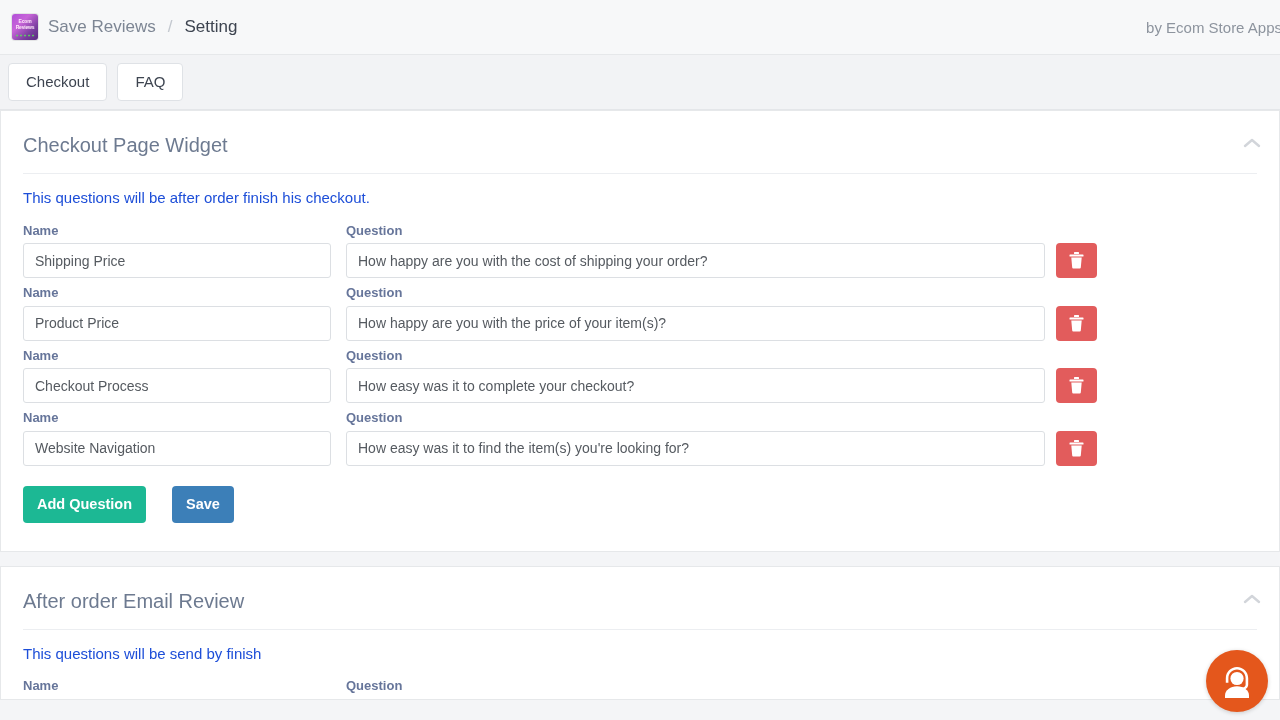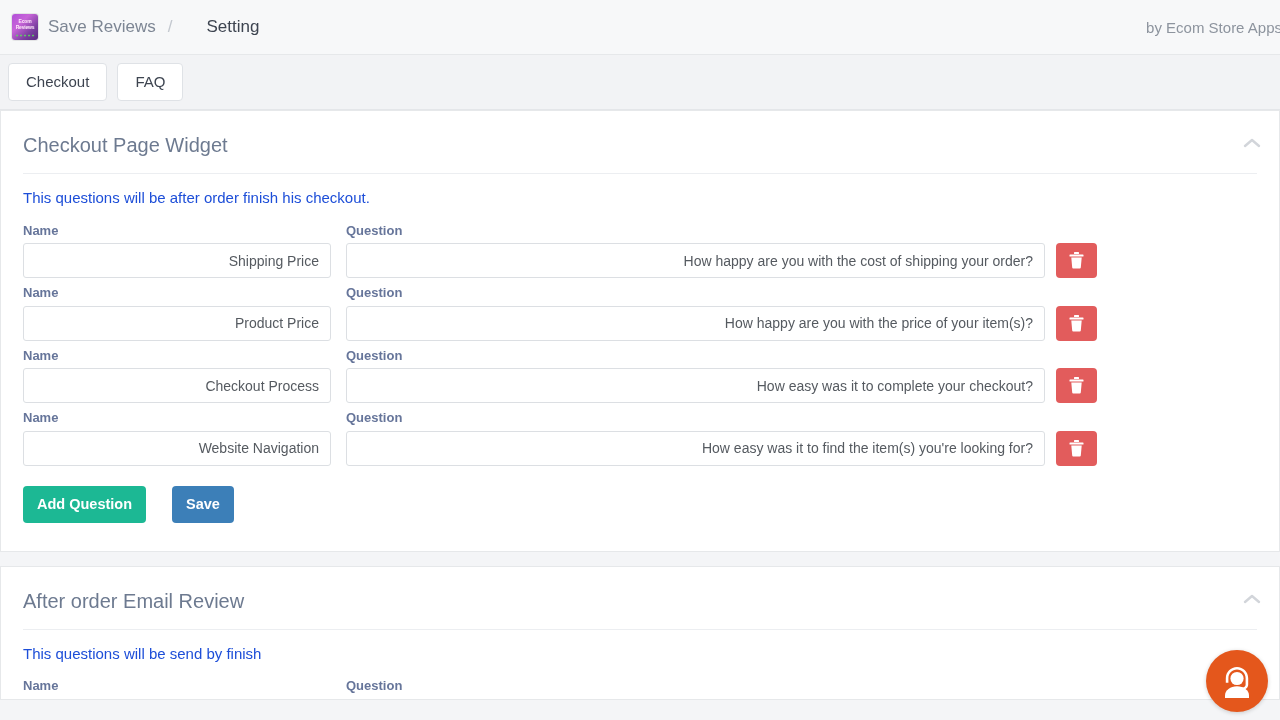--- a/index.html
+++ b/index.html
@@ -46,21 +46,21 @@
     display: flex; justify-content: center; gap: 1px;
   }
   .app-logo .lg-stars i {
     width: 3px; height: 3px; background: #5ddd5d; display: block;
     clip-path: polygon(50% 0%, 61% 35%, 98% 35%, 68% 57%, 79% 91%, 50% 70%, 21% 91%, 32% 57%, 2% 35%, 39% 35%);
   }
   .brand-name {
     font-size: 17px; color: #7d8694; font-weight: normal;
   }
   .brand-sep { font-size: 17px; color: #c3c8cf; margin: 0 2px; }
-  .brand-page { font-size: 17px; color: #3d4450; margin-left: 22px; }
+  .brand-page { font-size: 17px; color: #3d4450; }
   .vendor {
     position: absolute; right: -2px; top: 50%; transform: translateY(-50%);
     font-size: 15px; color: #8d949e; white-space: nowrap;
   }
 
   
   .tabbar {
     height: 55px;
     background: #f2f3f5;
     border-bottom: 1px solid #e4e6e9;
@@ -135,21 +135,20 @@
     width: 100%;
     height: 35px;
     border: 1px solid #dcdfe3;
     border-radius: 3px;
     background: #ffffff;
     font-size: 14px;
     color: #555a60;
     padding: 0 11px;
     font-family: inherit;
     outline: none;
-    text-align: right;
   }
   .del-btn {
     width: 41px; height: 35px;
     background: #e25c5c;
     border: none;
     border-radius: 4px;
     cursor: pointer;
     display: flex; align-items: center; justify-content: center;
     padding: 0;
     margin-top: 0;

